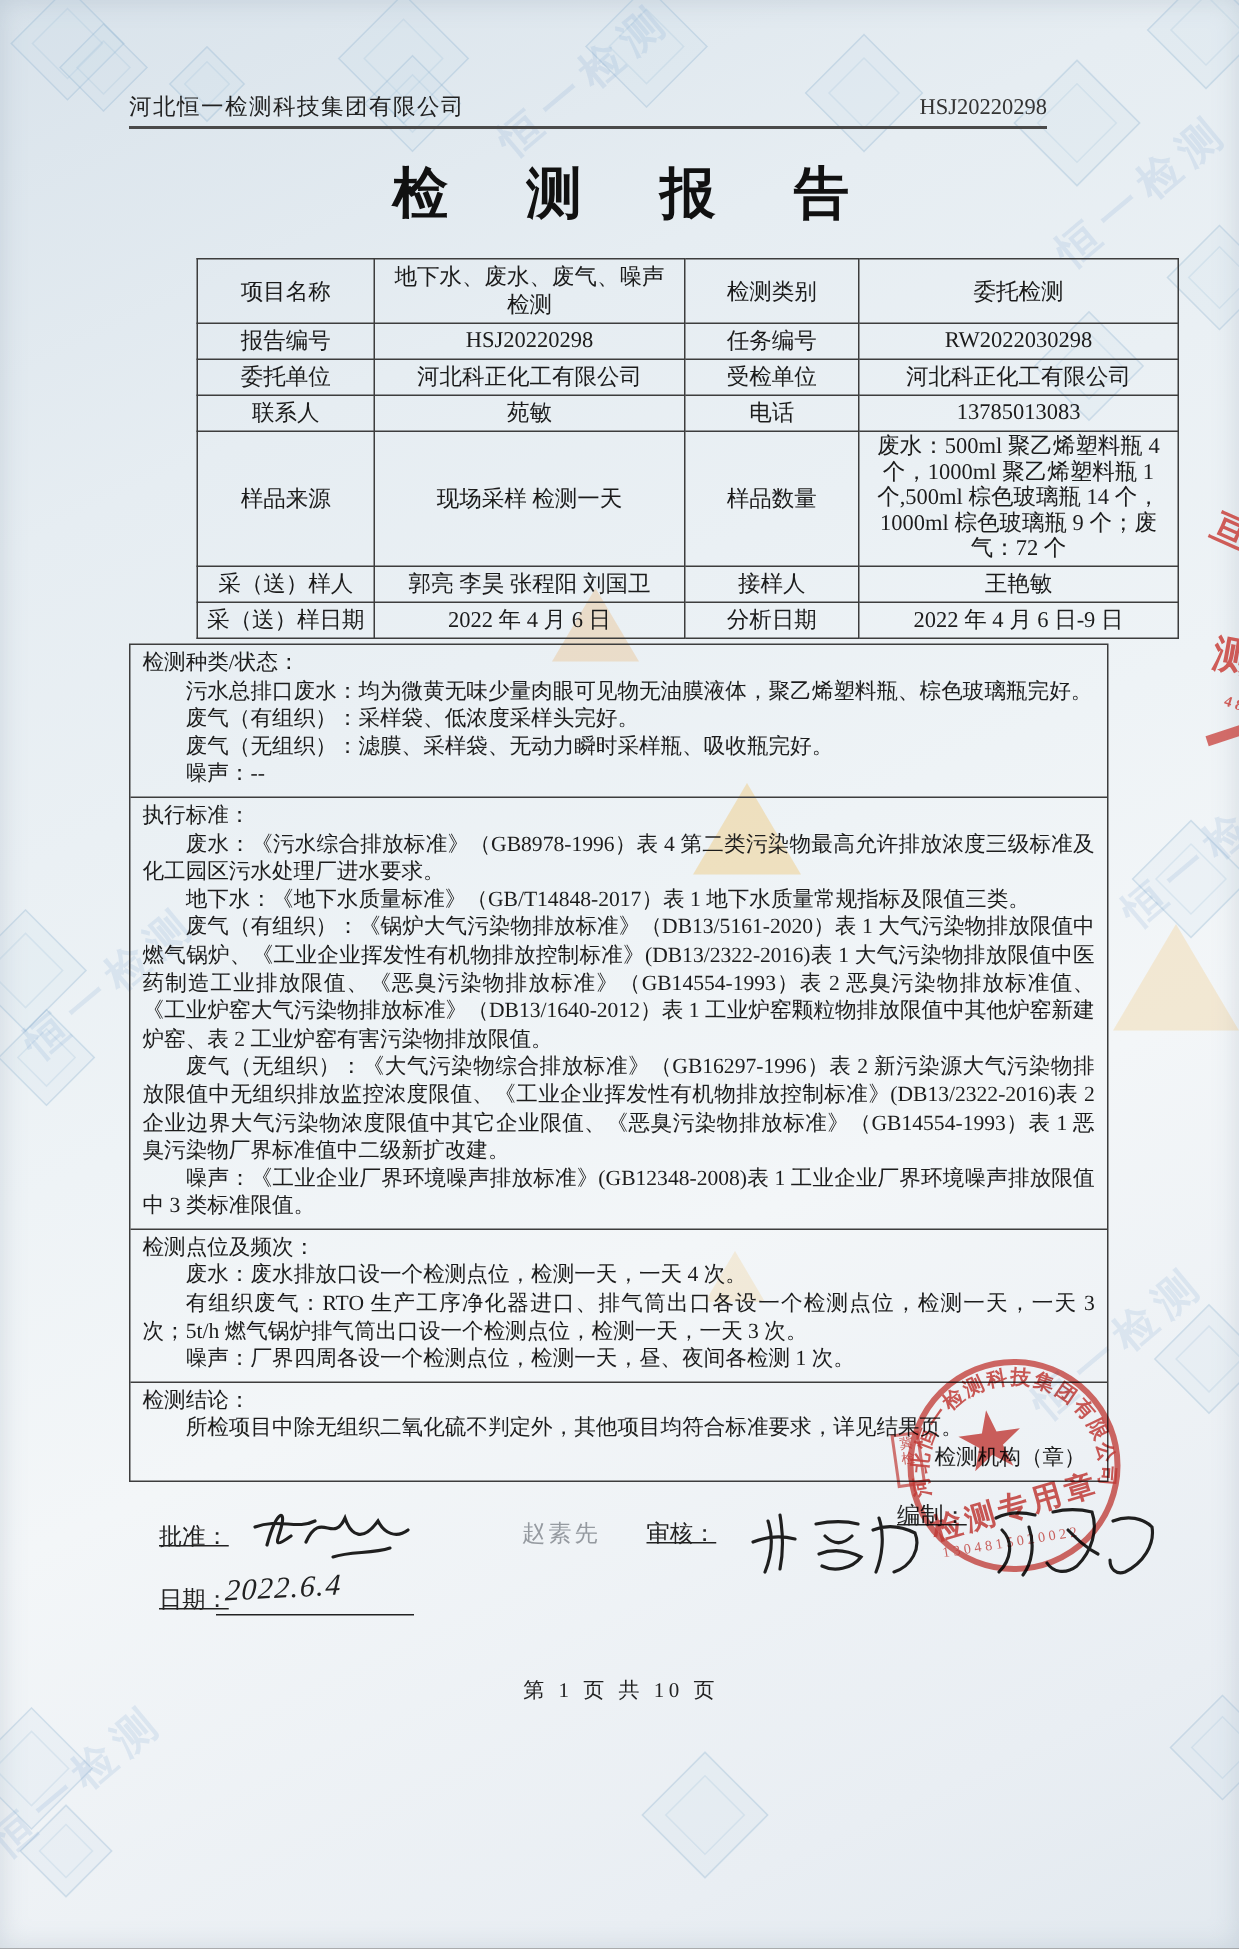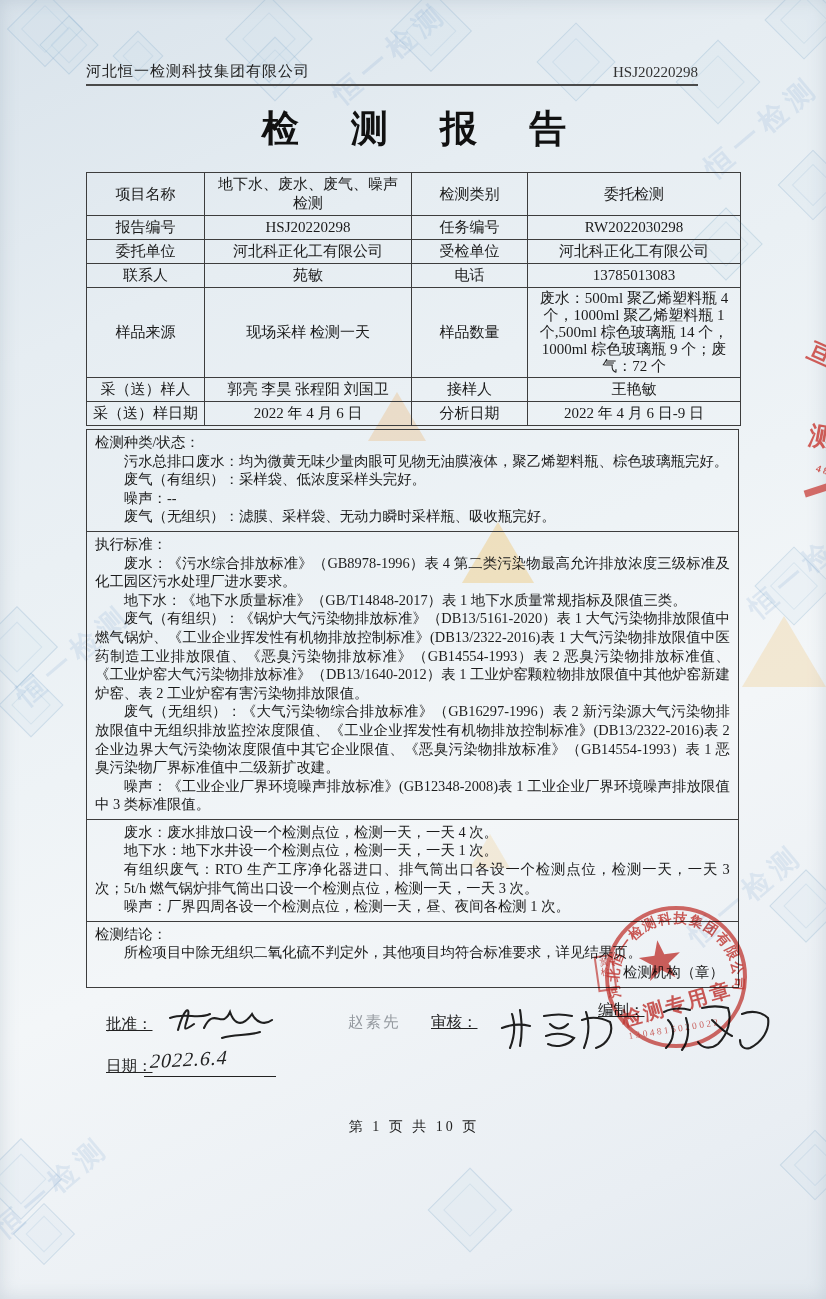--- a/index.html
+++ b/index.html
@@ -17,21 +17,21 @@
   .wm-text{position:absolute;color:rgba(120,160,205,.17);font-size:28px;letter-spacing:7px;transform:rotate(-40deg);white-space:nowrap;pointer-events:none;font-weight:bold;}
   .wm-tri{position:absolute;width:0;height:0;pointer-events:none;}
   
   .doc{position:absolute;left:86px;top:0;width:656px;}
   .hdr{position:absolute;top:62px;left:0;width:612px;display:flex;justify-content:space-between;align-items:flex-end;border-bottom:2px solid #4a4a4a;padding-bottom:3px;}
   .hdr .co{font-size:15px;letter-spacing:1px;color:#222;}
   .hdr .no{font-size:15px;color:#333;font-family:"Liberation Serif","DejaVu Serif",serif;}
   .title{position:absolute;top:104px;left:0;width:656px;text-align:center;font-size:37px;font-weight:bold;letter-spacing:.58em;text-indent:.58em;color:#111;}
   
   .flow{position:absolute;top:172px;left:0;width:656px;}
-  table.info{border-collapse:collapse;width:654px;table-layout:fixed;}
+  table.info{border-collapse:collapse;width:654px;table-layout:fixed;margin-left:45px;}
   table.info td{border:1.6px solid #3d3d3d;text-align:center;vertical-align:middle;font-size:15px;padding:2px 3px;color:#1b1b1b;}
   .c1{width:118px}.c2{width:207px}.c3{width:116px}.c4{width:213px}
   td.value-cell{white-space:pre-line;}
   td.long-cell{font-size:13.8px;line-height:17px;text-align:justify;padding:2px 5px;white-space:normal;}
   .sections-wrap{border:1.6px solid #3d3d3d;margin-top:3px;width:calc(654px - 3.2px);}
   .section{padding:3px 8px 5px 8px;font-size:14.4px;line-height:18.6px;}
   .section + .section{border-top:1.6px solid #3d3d3d;}
   .section .shead{display:block;}
   .section p{margin:0;text-indent:2em;text-align:justify;}
   .stamp-note{text-align:right;padding-right:6px;font-size:14.4px;margin-top:1px;}
@@ -154,34 +154,34 @@
               <td class="value-cell">2022 年 4 月 6 日-9 日</td>
             </tr>
           </tbody>
       </table>
 
       <div class="sections-wrap" id="sections">
           <div class="section">
             <span class="shead">检测种类/状态：</span>
             <p>污水总排口废水：均为微黄无味少量肉眼可见物无油膜液体，聚乙烯塑料瓶、棕色玻璃瓶完好。</p>
             <p>废气（有组织）：采样袋、低浓度采样头完好。</p>
+            <p>废气（无组织）：滤膜、采样袋、无动力瞬时采样瓶、吸收瓶完好。</p>
             <p>噪声：--</p>
-            <p>废气（无组织）：滤膜、采样袋、无动力瞬时采样瓶、吸收瓶完好。</p>
           </div>
           <div class="section">
             <span class="shead">执行标准：</span>
             <p>废水：《污水综合排放标准》（GB8978-1996）表 4 第二类污染物最高允许排放浓度三级标准及化工园区污水处理厂进水要求。</p>
             <p>地下水：《地下水质量标准》（GB/T14848-2017）表 1 地下水质量常规指标及限值三类。</p>
             <p>废气（有组织）：《锅炉大气污染物排放标准》（DB13/5161-2020）表 1 大气污染物排放限值中燃气锅炉、《工业企业挥发性有机物排放控制标准》(DB13/2322-2016)表 1 大气污染物排放限值中医药制造工业排放限值、《恶臭污染物排放标准》（GB14554-1993）表 2 恶臭污染物排放标准值、《工业炉窑大气污染物排放标准》（DB13/1640-2012）表 1 工业炉窑颗粒物排放限值中其他炉窑新建炉窑、表 2 工业炉窑有害污染物排放限值。</p>
             <p>废气（无组织）：《大气污染物综合排放标准》（GB16297-1996）表 2 新污染源大气污染物排放限值中无组织排放监控浓度限值、《工业企业挥发性有机物排放控制标准》(DB13/2322-2016)表 2 企业边界大气污染物浓度限值中其它企业限值、《恶臭污染物排放标准》（GB14554-1993）表 1 恶臭污染物厂界标准值中二级新扩改建。</p>
             <p>噪声：《工业企业厂界环境噪声排放标准》(GB12348-2008)表 1 工业企业厂界环境噪声排放限值中 3 类标准限值。</p>
           </div>
           <div class="section">
+            <span class="shead">检测点位及频次：</span>
             <p>废水：废水排放口设一个检测点位，检测一天，一天 4 次。</p>
-            <p>地下水：地下水井设一个检测点位，检测一天，一天 1 次。</p>
             <p>有组织废气：RTO 生产工序净化器进口、排气筒出口各设一个检测点位，检测一天，一天 3 次；5t/h 燃气锅炉排气筒出口设一个检测点位，检测一天，一天 3 次。</p>
             <p>噪声：厂界四周各设一个检测点位，检测一天，昼、夜间各检测 1 次。</p>
           </div>
           <div class="section">
             <span class="shead">检测结论：</span>
             <p>所检项目中除无组织二氧化硫不判定外，其他项目均符合标准要求，详见结果页。</p>
             <div class="stamp-note">检测机构（章）</div>
           </div>
         </div>
 

